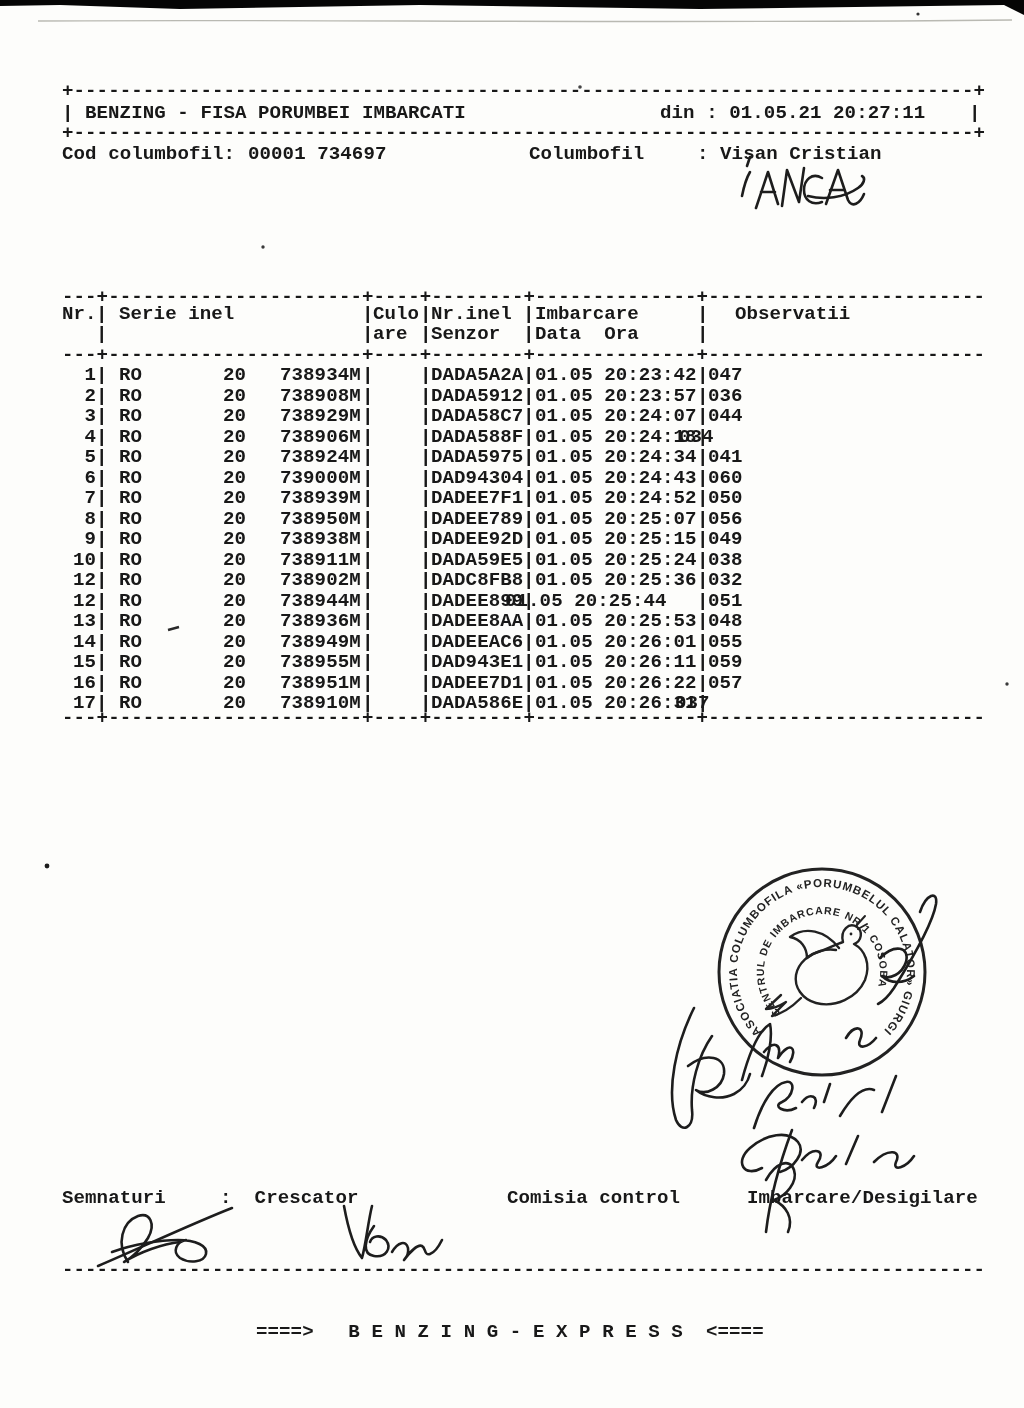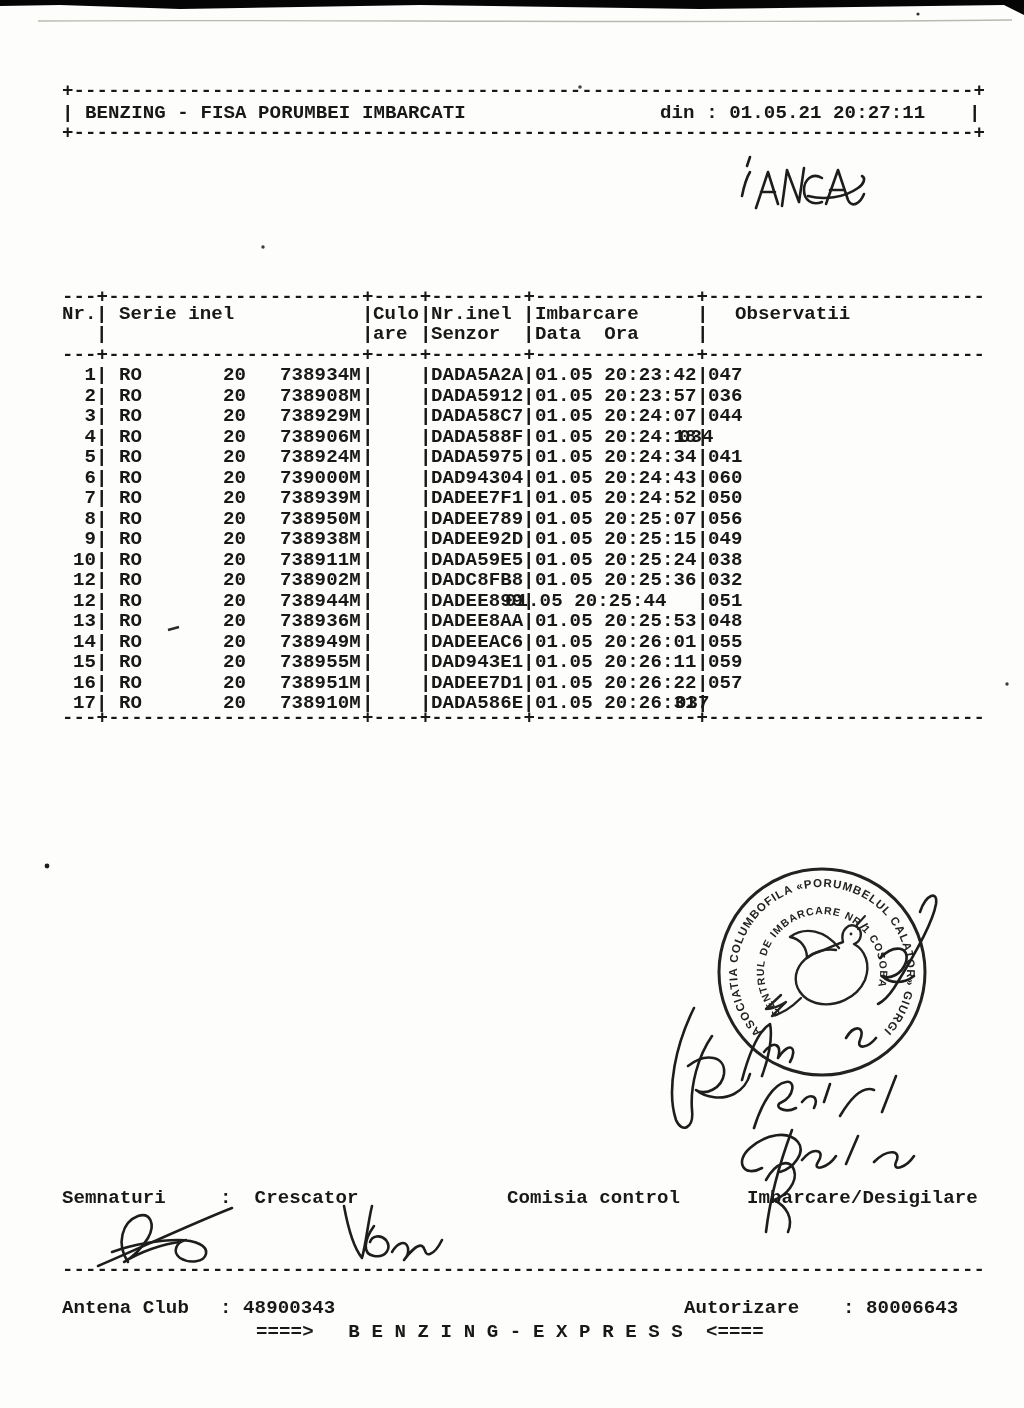--- a/index.html
+++ b/index.html
@@ -28,20 +28,26 @@
   <div class="line" style="top:103px">
     <span class="s" style="left:62px">|</span>
     <span class="s" style="left:85px">BENZING - FISA PORUMBEI IMBARCATI</span>
     <span class="s" style="left:660px">din : 01.05.21 20:27:11</span>
     <span class="s" style="left:969px">|</span>
   </div>
   <div class="line" style="top:123px">
     <span class="s" style="left:62px">+------------------------------------------------------------------------------+</span>
   </div>
 
+  <div class="line" style="top:144px">
+    <span class="s" style="left:62px">Cod columbofil:</span>
+    <span class="s" style="left:248px">00001 734697</span>
+    <span class="s" style="left:529px">Columbofil</span>
+    <span class="s" style="left:697px">: Visan Cristian</span>
+  </div>
 
   <div class="line" style="top:287px">
     <span class="s" style="left:62px">---+----------------------+----+--------+--------------+------------------------</span>
   </div>
   <div class="line" style="top:304px">
     <span class="s" style="left:62px">Nr.</span>
     <span class="s" style="left:96px">|</span>
     <span class="s" style="left:119px">Serie inel</span>
     <span class="s" style="left:362px">|</span>
     <span class="s" style="left:373px">Culo</span>
@@ -312,26 +318,20 @@
   </div>
 
   <div class="line" style="top:1188px">
     <span class="s" style="left:62px">Semnaturi</span>
     <span class="s" style="left:220px">:  Crescator</span>
     <span class="s" style="left:507px">Comisia control</span>
     <span class="s" style="left:747px">Imbarcare/Desigilare</span>
   </div>
   <div class="line" style="top:1260px">
     <span class="s" style="left:62px">--------------------------------------------------------------------------------</span>
-  </div>
-  <div class="line" style="top:1298px">
-    <span class="s" style="left:62px">Antena Club</span>
-    <span class="s" style="left:220px">: 48900343</span>
-    <span class="s" style="left:684px">Autorizare</span>
-    <span class="s" style="left:843px">: 80006643</span>
   </div>
   <div class="line" style="top:1322px">
     <span class="s" style="left:256px">====&gt;   B E N Z I N G - E X P R E S S  &lt;====</span>
   </div>
 </div>
 
 <svg class="overlay" width="1024" height="1408" viewBox="0 0 1024 1408">
 
   <polygon points="0,0 1024,0 1024,15 1004,5 700,9 420,5 180,9 60,5 0,6" fill="#050505"></polygon>
   <path d="M38 21 C300 19 640 24 1012 20" fill="none" stroke="#b9b9b2" stroke-width="1.4"></path>

